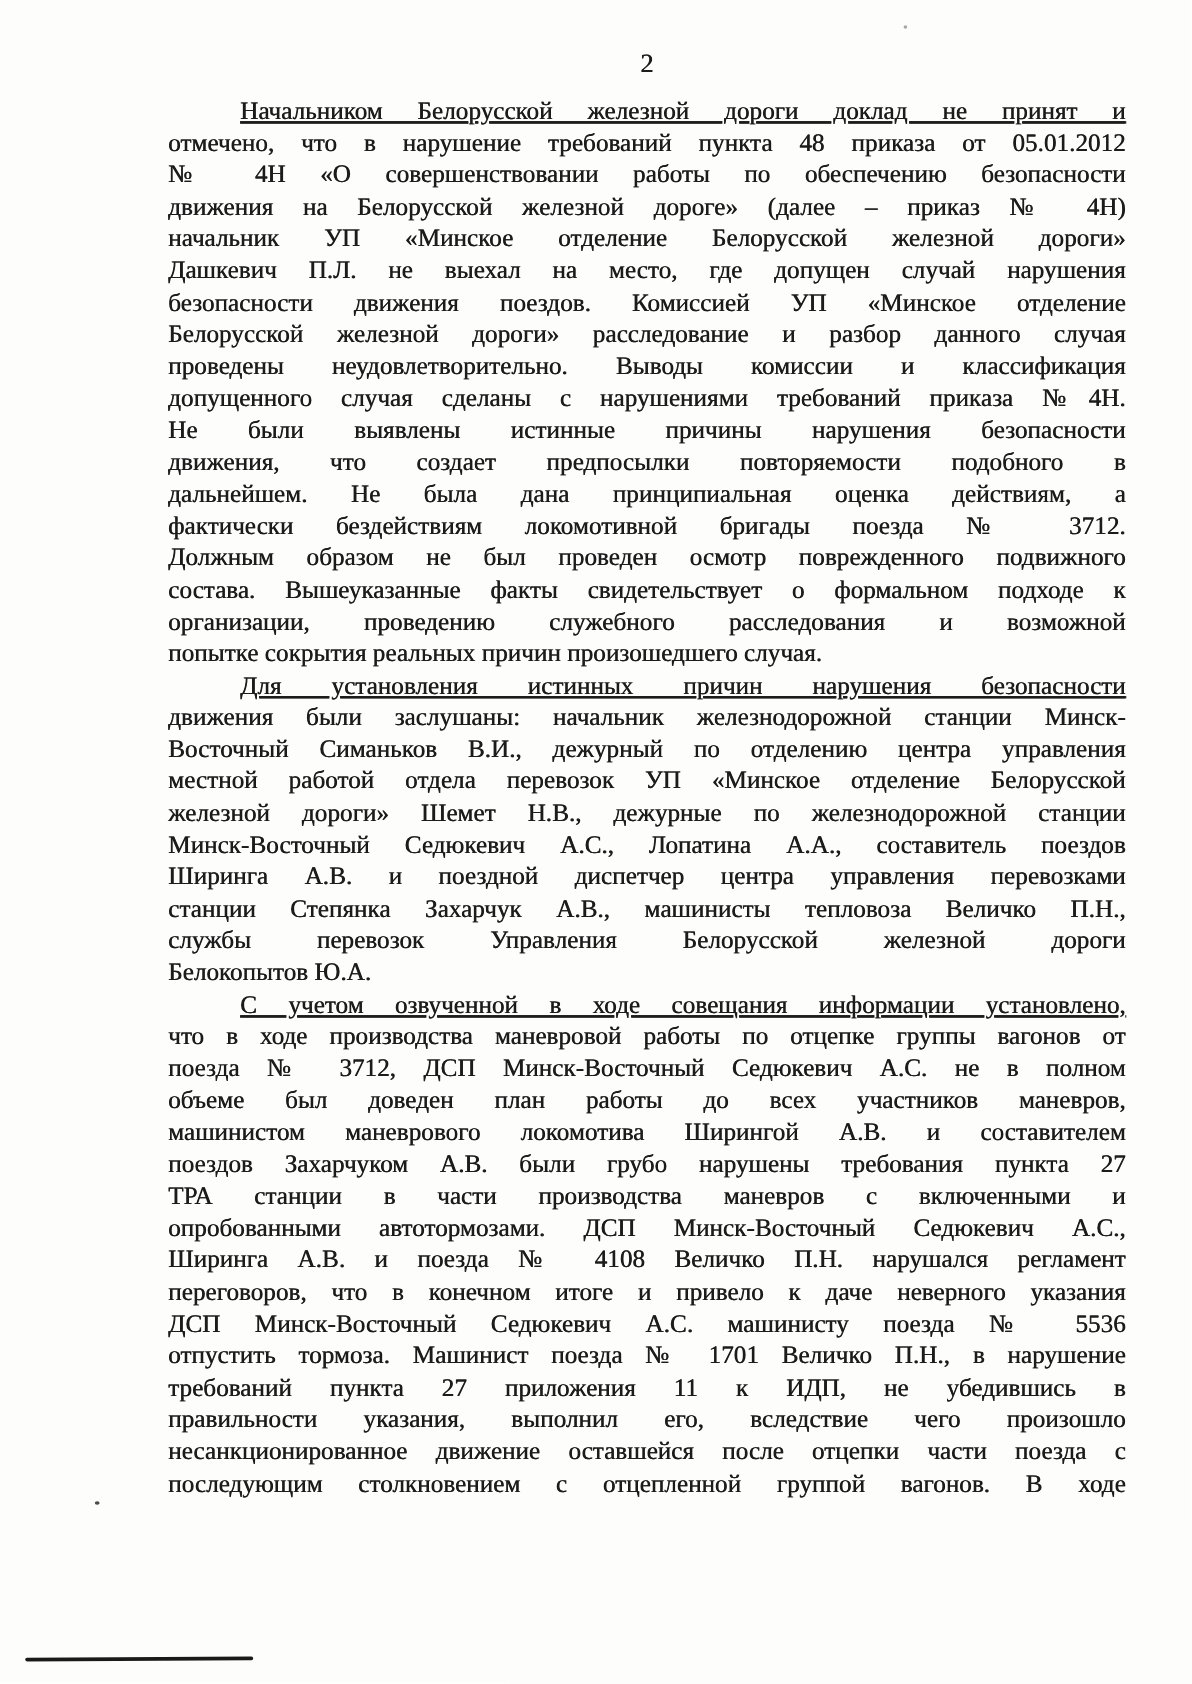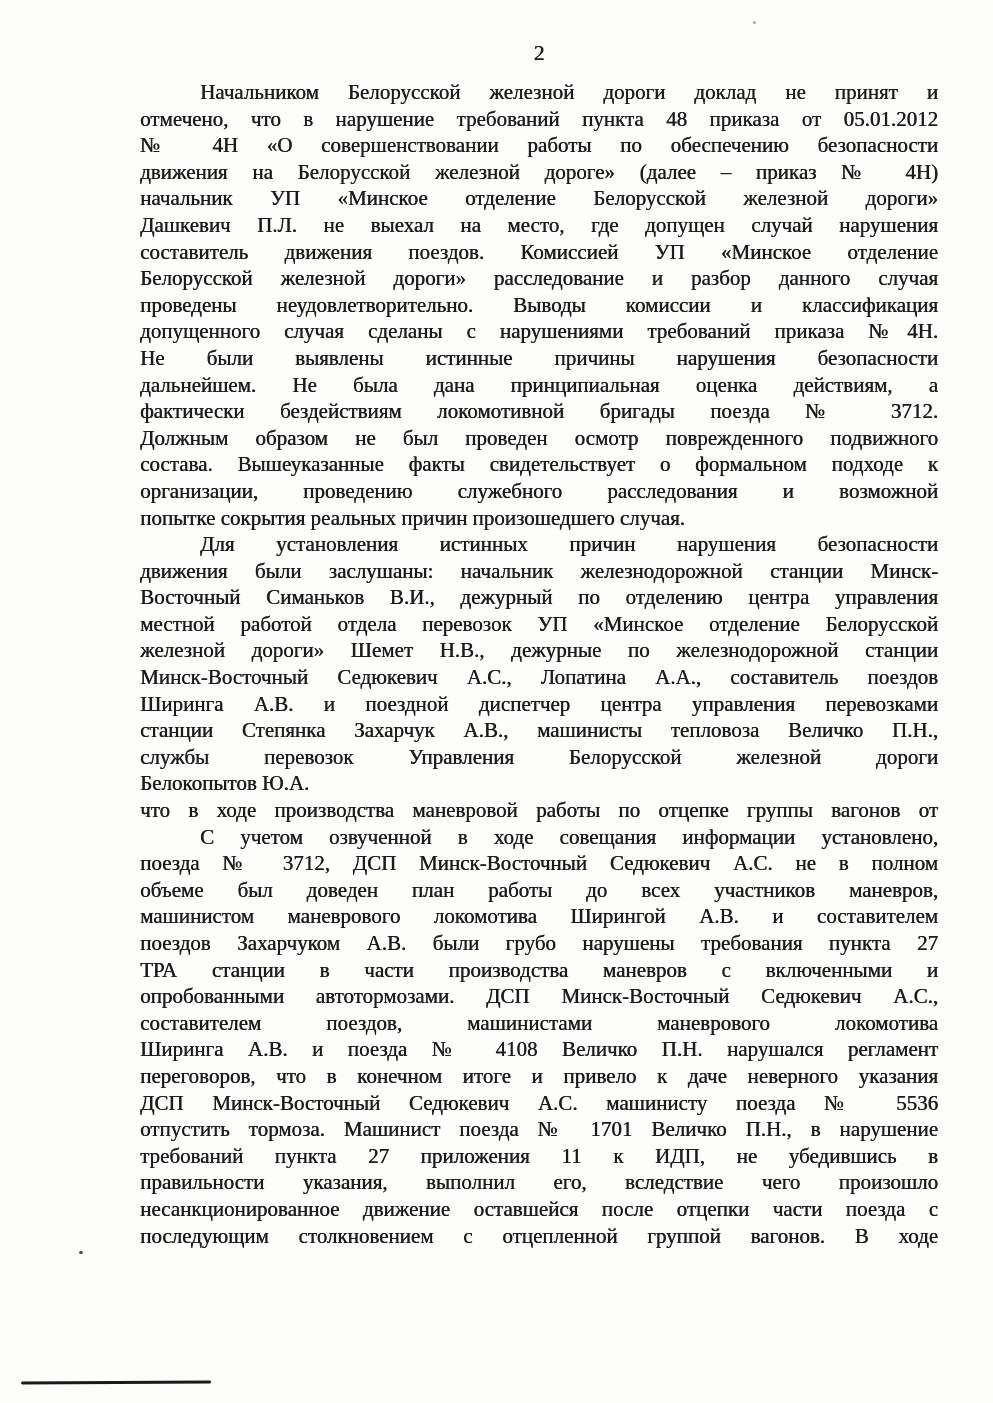--- a/index.html
+++ b/index.html
@@ -35,20 +35,21 @@
     line-height: 26.6px;
     text-shadow: 0.4px 0 0 currentColor;
   }
   .line {
     height: 26.6px;
     text-align: justify;
     text-align-last: justify;
   }
   .line.indent {
     text-indent: 60px;
+    text-decoration: underline;
   }
   .line.flush {
     text-align-last: left;
   }
   .footnote-line {
     position: absolute;
     left: 21px;
     top: 1381px;
     width: 190px;
     height: 3px;
@@ -81,50 +82,50 @@
 <div class="page">
   <div class="page-number">2</div>
 
   <div class="body-text">
       <div class="line indent">Начальником Белорусской железной дороги доклад не принят и</div>
       <div class="line">отмечено, что в нарушение требований пункта 48 приказа от 05.01.2012</div>
       <div class="line">№ 4Н «О совершенствовании работы по обеспечению безопасности</div>
       <div class="line">движения на Белорусской железной дороге» (далее – приказ № 4Н)</div>
       <div class="line">начальник УП «Минское отделение Белорусской железной дороги»</div>
       <div class="line">Дашкевич П.Л. не выехал на место, где допущен случай нарушения</div>
-      <div class="line">составитель движения поездов. Комиссией УП «Минское отделение</div>
+      <div class="line">безопасности движения поездов. Комиссией УП «Минское отделение</div>
       <div class="line">Белорусской железной дороги» расследование и разбор данного случая</div>
       <div class="line">проведены неудовлетворительно. Выводы комиссии и классификация</div>
       <div class="line">допущенного случая сделаны с нарушениями требований приказа №4Н.</div>
       <div class="line">Не были выявлены истинные причины нарушения безопасности</div>
+      <div class="line">движения, что создает предпосылки повторяемости подобного в</div>
       <div class="line">дальнейшем. Не была дана принципиальная оценка действиям, а</div>
       <div class="line">фактически бездействиям локомотивной бригады поезда № 3712.</div>
       <div class="line">Должным образом не был проведен осмотр поврежденного подвижного</div>
       <div class="line">состава. Вышеуказанные факты свидетельствует о формальном подходе к</div>
       <div class="line">организации, проведению служебного расследования и возможной</div>
       <div class="line flush">попытке сокрытия реальных причин произошедшего случая.</div>
       <div class="line indent">Для установления истинных причин нарушения безопасности</div>
       <div class="line">движения были заслушаны: начальник железнодорожной станции Минск-</div>
       <div class="line">Восточный Симаньков В.И., дежурный по отделению центра управления</div>
       <div class="line">местной работой отдела перевозок УП «Минское отделение Белорусской</div>
       <div class="line">железной дороги» Шемет Н.В., дежурные по железнодорожной станции</div>
       <div class="line">Минск-Восточный Седюкевич А.С., Лопатина А.А., составитель поездов</div>
       <div class="line">Ширинга А.В. и поездной диспетчер центра управления перевозками</div>
       <div class="line">станции Степянка Захарчук А.В., машинисты тепловоза Величко П.Н.,</div>
       <div class="line">службы перевозок Управления Белорусской железной дороги</div>
       <div class="line flush">Белокопытов Ю.А.</div>
+      <div class="line indent">С учетом озвученной в ходе совещания информации установлено,</div>
       <div class="line">что в ходе производства маневровой работы по отцепке группы вагонов от</div>
-      <div class="line indent">С учетом озвученной в ходе совещания информации установлено,</div>
       <div class="line">поезда № 3712, ДСП Минск-Восточный Седюкевич А.С. не в полном</div>
       <div class="line">объеме был доведен план работы до всех участников маневров,</div>
       <div class="line">машинистом маневрового локомотива Ширингой А.В. и составителем</div>
       <div class="line">поездов Захарчуком А.В. были грубо нарушены требования пункта 27</div>
       <div class="line">ТРА станции в части производства маневров с включенными и</div>
       <div class="line">опробованными автотормозами. ДСП Минск-Восточный Седюкевич А.С.,</div>
-      <div class="line">составителем поездов, машинистами маневрового локомотива</div>
       <div class="line">Ширинга А.В. и поезда № 4108 Величко П.Н. нарушался регламент</div>
       <div class="line">переговоров, что в конечном итоге и привело к даче неверного указания</div>
       <div class="line">ДСП Минск-Восточный Седюкевич А.С. машинисту поезда № 5536</div>
       <div class="line">отпустить тормоза. Машинист поезда № 1701 Величко П.Н., в нарушение</div>
       <div class="line">требований пункта 27 приложения 11 к ИДП, не убедившись в</div>
       <div class="line">правильности указания, выполнил его, вследствие чего произошло</div>
       <div class="line">несанкционированное движение оставшейся после отцепки части поезда с</div>
       <div class="line">последующим столкновением с отцепленной группой вагонов. В ходе</div>
     </div>
 

